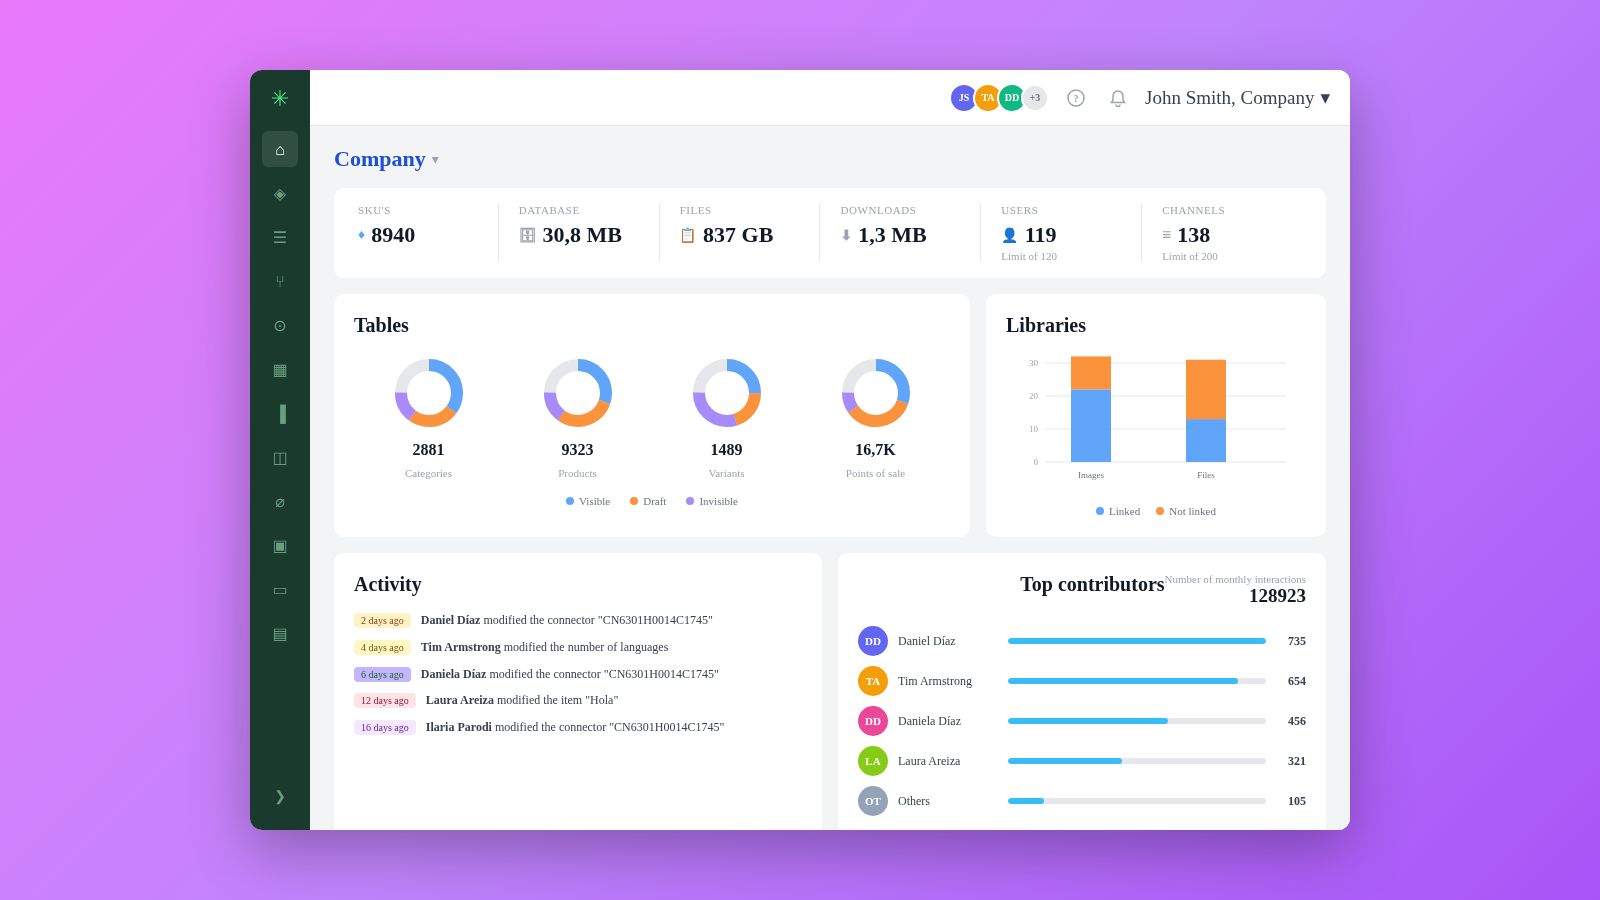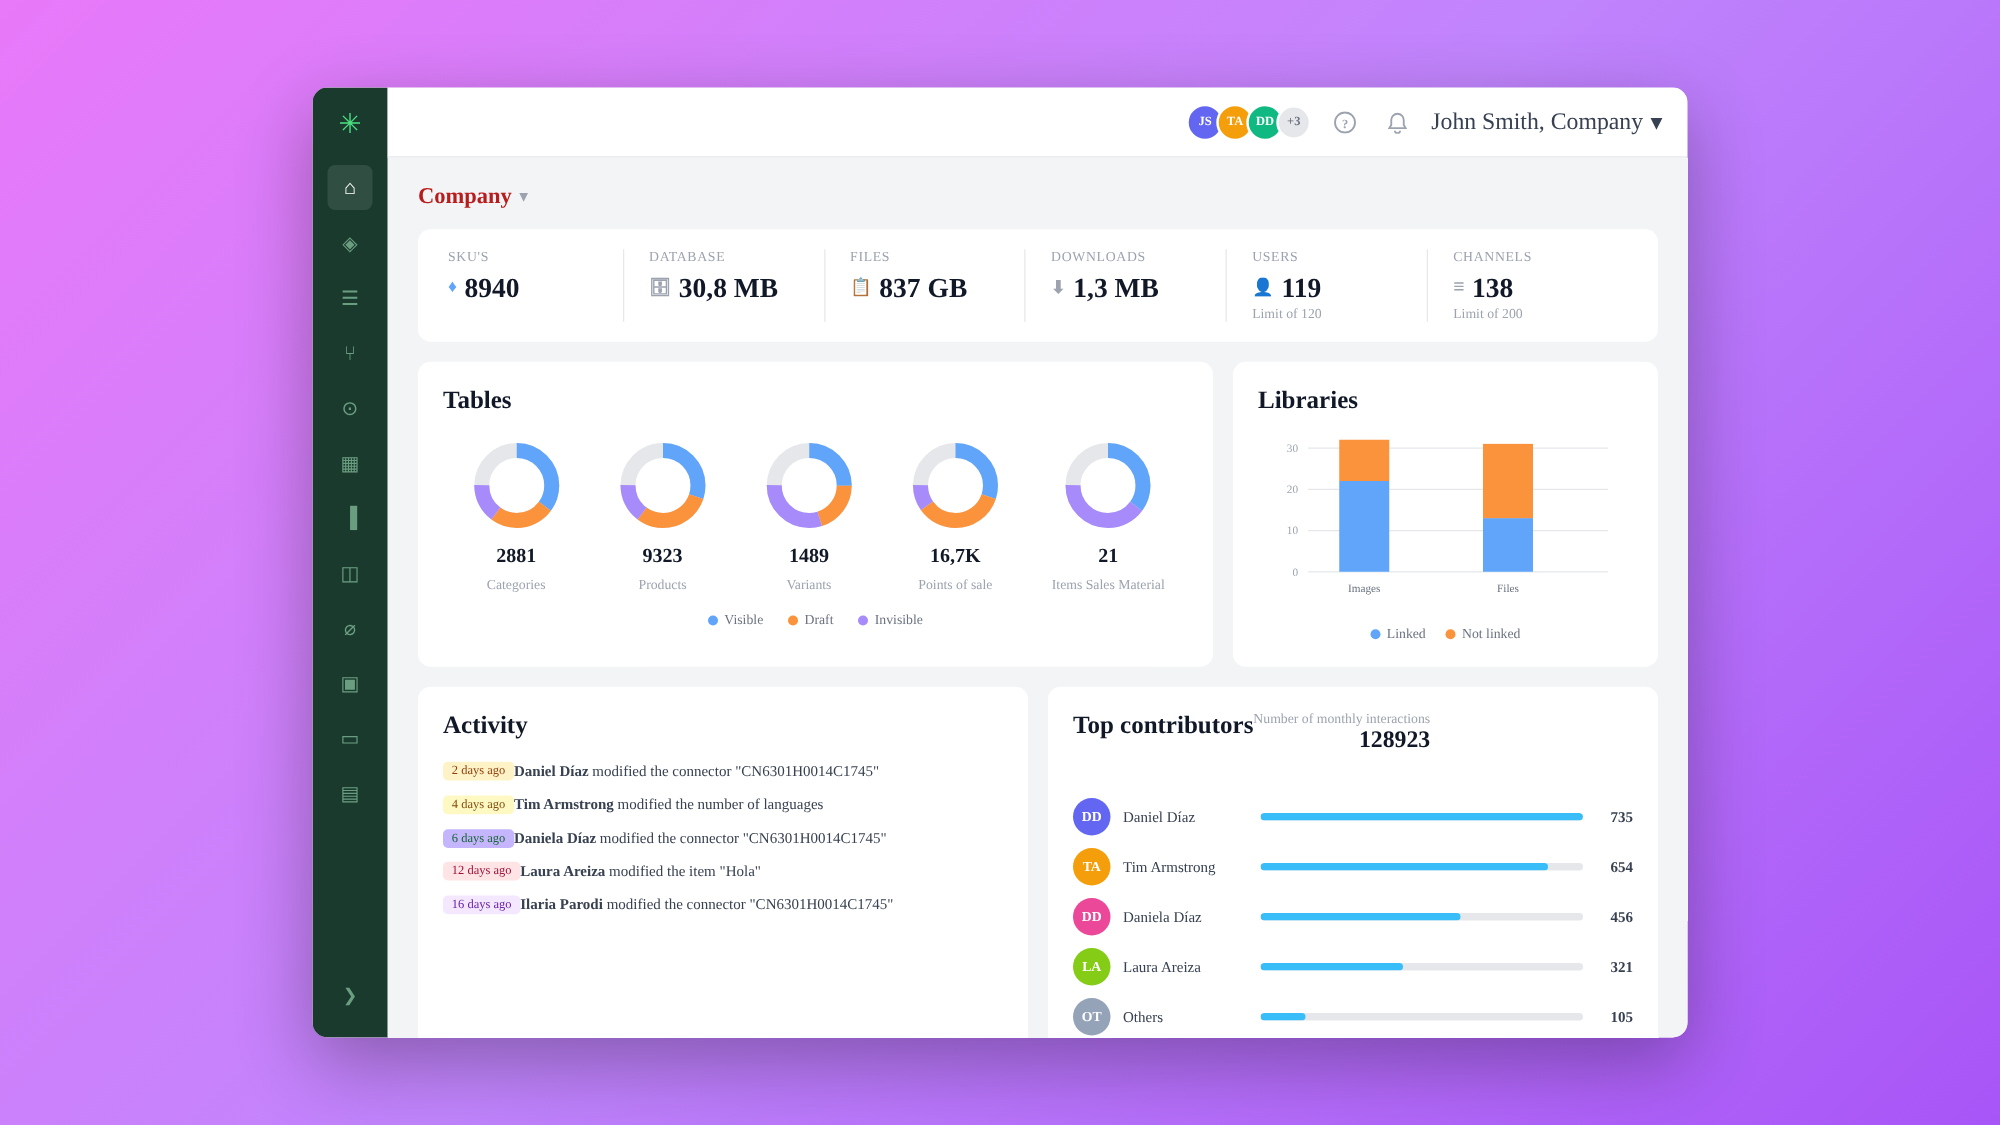--- a/index.html
+++ b/index.html
@@ -146,23 +146,23 @@
       overflow-y: auto;
       background: #f3f4f6;
     }
     .page-title-row {
       display: flex;
       align-items: center;
       gap: 6px;
       margin-bottom: 16px;
     }
     .page-title {
-      font-size: 18px;
+      font-size: 22px;
       font-weight: 700;
-      color: #b91c1c;
+      color: #1d4ed8;
     }
     .page-title-chevron {
       color: #9ca3af;
       font-size: 14px;
     }
     
     .stats-bar {
       background: #fff;
       border-radius: 10px;
       padding: 16px 24px;
@@ -279,21 +279,21 @@
     }
     
     .activity-list {
       display: flex;
       flex-direction: column;
       gap: 10px;
     }
     .activity-item {
       display: flex;
       align-items: flex-start;
-      gap: 0;
+      gap: 10px;
       font-size: 12px;
       color: #374151;
     }
     .activity-badge {
       font-size: 10px;
       padding: 2px 7px;
       border-radius: 4px;
       font-weight: 500;
       white-space: nowrap;
       flex-shrink: 0;
@@ -351,23 +351,23 @@
     .contrib-count {
       font-size: 12px;
       font-weight: 600;
       color: #374151;
       width: 30px;
       text-align: right;
       flex-shrink: 0;
     }
     .contributors-header {
       display: flex;
-      justify-content: flex-start;
+      justify-content: flex-end;
       align-items: flex-start;
-      margin-bottom: 30px;
+      margin-bottom: 14px;
     }
     .contrib-meta {
       font-size: 11px;
       color: #9ca3af;
       text-align: right;
     }
     .contrib-total {
       font-size: 19px;
       font-weight: 700;
       color: #111827;
@@ -522,29 +522,20 @@
               <svg class="donut-svg" viewBox="0 0 80 80">
                 <circle cx="40" cy="40" r="28" fill="none" stroke="#e5e7eb" stroke-width="12"></circle>
                 <circle cx="40" cy="40" r="28" fill="none" stroke="#60a5fa" stroke-width="12" stroke-dasharray="96.8 175.9" stroke-dashoffset="43.9" transform="rotate(-90 40 40)"></circle>
                 <circle cx="40" cy="40" r="28" fill="none" stroke="#fb923c" stroke-width="12" stroke-dasharray="61.6 175.9" stroke-dashoffset="-52.9" transform="rotate(-90 40 40)"></circle>
                 <circle cx="40" cy="40" r="28" fill="none" stroke="#a78bfa" stroke-width="12" stroke-dasharray="17.6 175.9" stroke-dashoffset="-114.5" transform="rotate(-90 40 40)"></circle>
               </svg>
               <div class="donut-value">16,7K</div>
               <div class="donut-label">Points of sale</div>
             </div>
 
-            <div class="donut-item">
-              <svg class="donut-svg" viewBox="0 0 80 80">
-                <circle cx="40" cy="40" r="28" fill="none" stroke="#e5e7eb" stroke-width="12"></circle>
-                <circle cx="40" cy="40" r="28" fill="none" stroke="#60a5fa" stroke-width="12" stroke-dasharray="105.6 175.9" stroke-dashoffset="43.9" transform="rotate(-90 40 40)"></circle>
-                <circle cx="40" cy="40" r="28" fill="none" stroke="#a78bfa" stroke-width="12" stroke-dasharray="70.4 175.9" stroke-dashoffset="-61.7" transform="rotate(-90 40 40)"></circle>
-              </svg>
-              <div class="donut-value">21</div>
-              <div class="donut-label">Items Sales Material</div>
-            </div>
           </div>
           <div class="legend-row">
             <div class="legend-item">
               <div class="legend-dot" style="background:#60a5fa;"></div>
               <span>Visible</span>
             </div>
             <div class="legend-item">
               <div class="legend-dot" style="background:#fb923c;"></div>
               <span>Draft</span>
             </div>

